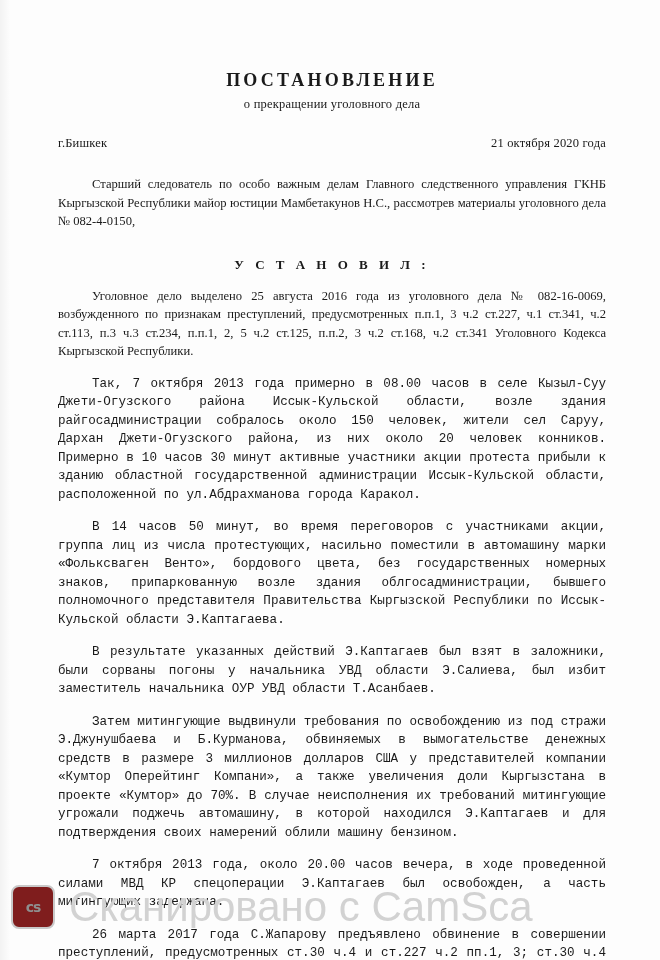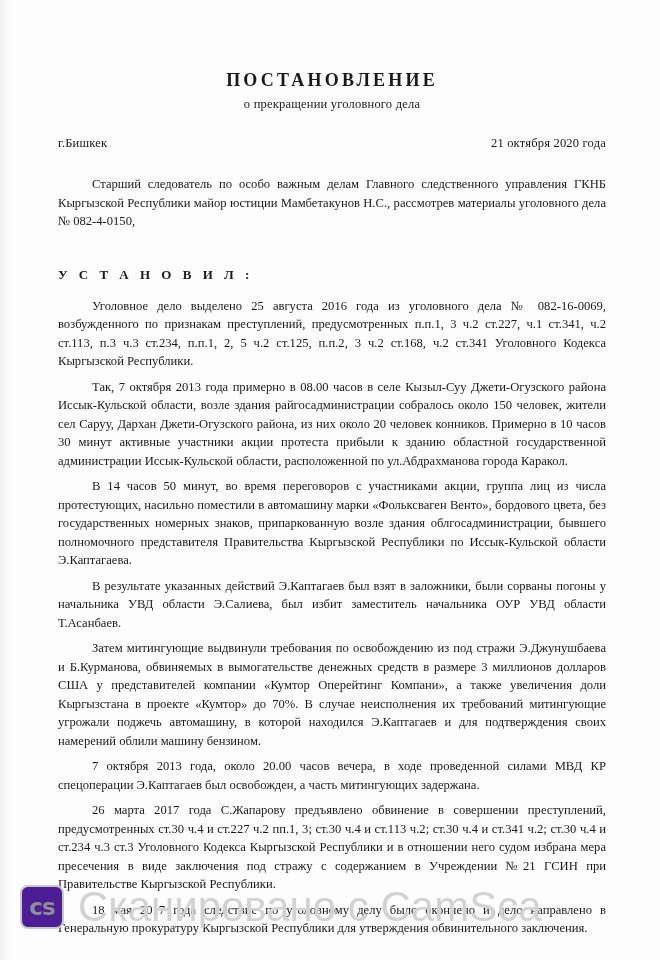--- a/index.html
+++ b/index.html
@@ -58,52 +58,53 @@
     text-align: justify;
     text-justify: inter-word;
     text-indent: 34px;
     margin: 0;
     margin-top: 4px;
   }
   .intro {
     margin-top: 24px;
   }
   .established {
-    text-align: left;
+    text-align: center;
     font-size: 13px;
     font-weight: 700;
     letter-spacing: 4px;
-    margin-top: 36px;
+    margin-top: 26px;
     margin-bottom: 14px;
   }
   .body-block .para + .para {
-    margin-top: 7px;
+    margin-top: 14px;
+    font-family: Liberation Mono, monospace;
   }
 
   
   .watermark {
     position: absolute;
     left: 0;
     right: 0;
     bottom: 22px;
     height: 62px;
     display: flex;
     align-items: center;
     pointer-events: none;
   }
   .wm-badge {
     width: 40px;
     height: 40px;
-    margin-left: 20px;
+    margin-left: 11px;
     border: 2px solid #c9c9c9;
     border-radius: 8px;
-    background: #4c1d95;
+    background: #7f1d1d;
     color: #8f8f8f;
     font-family: "DejaVu Sans", sans-serif;
-    font-size: 23px;
+    font-size: 14px;
     font-weight: 700;
     display: flex;
     align-items: center;
     justify-content: center;
     letter-spacing: -1px;
     flex: none;
   }
   .wm-text {
     margin-left: 14px;
     font-family: Liberation Sans, sans-serif;

